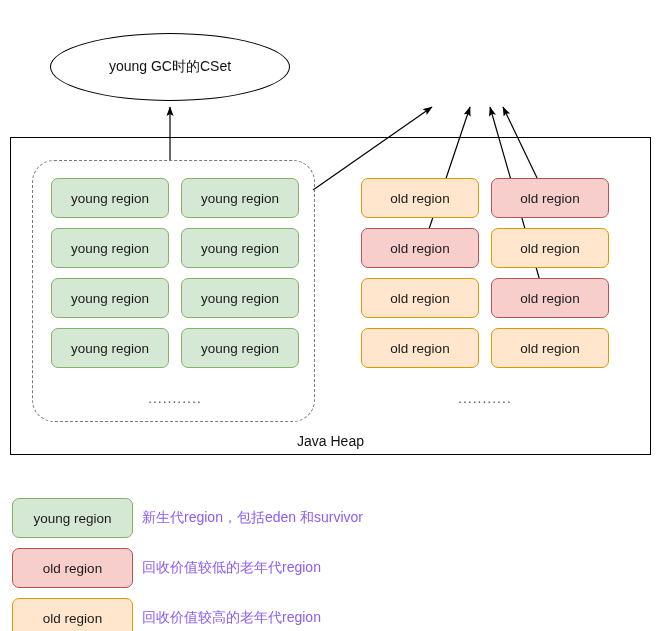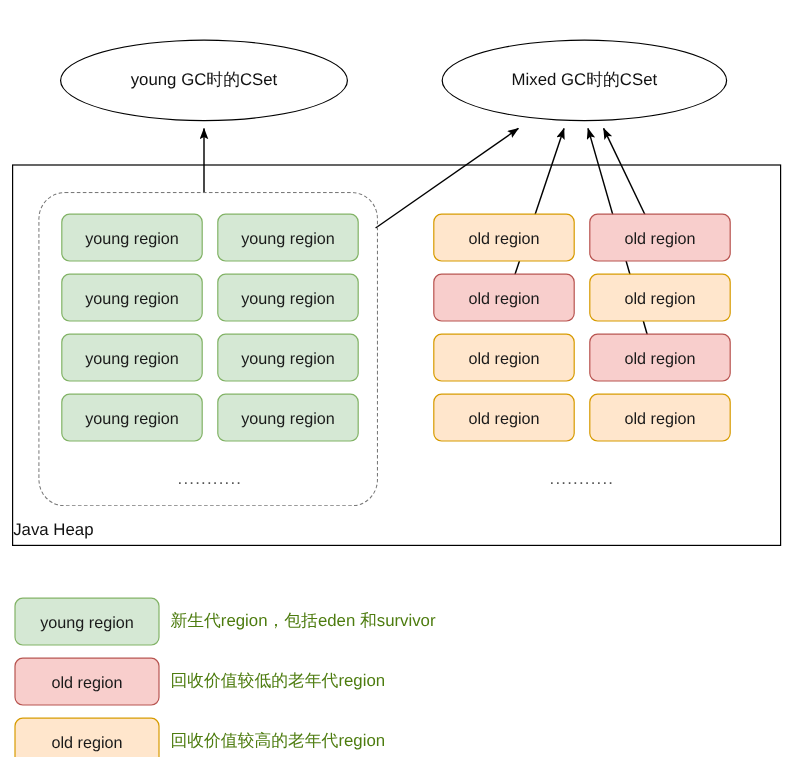--- a/index.html
+++ b/index.html
@@ -51,20 +51,21 @@
     left: 10px; top: 120px;
     width: 641px; height: 318px;
     border: 1.4px solid #000000;
     background: transparent;
     box-sizing: border-box;
   }
   #heap-label {
     position: absolute;
     left: 0; right: 0;
     bottom: 5px;
+    text-align: center;
     font-size: 14px;
     color: #111111;
   }
   #young-group {
     position: absolute;
     left: 32px; top: 143px;
     width: 283px; height: 262px;
     border: 1.6px dashed #7a7a7a;
     border-radius: 22px;
     box-sizing: border-box;
@@ -141,21 +142,21 @@
     border: 1.3px solid #b85450;
   }
   .legend-desc {
     position: absolute;
     left: 130px;
     top: 0;
     height: 40px;
     display: flex;
     align-items: center;
     font-size: 14px;
-    color: #4d7c0f;
+    color: #8b5cf6;
     white-space: nowrap;
   }
 </style>
 </head>
 <body>
 
 <div id="stage">
 
   <svg id="edges" viewBox="0 0 661 631" xmlns="http://www.w3.org/2000/svg">
     <defs>
@@ -171,23 +172,20 @@
     <path d="M428,215 L470,90" stroke="#000000" stroke-width="1.2" fill="none" marker-end="url(#arrowhead)"></path>
 
     <path d="M540,264 L490,90" stroke="#000000" stroke-width="1.2" fill="none" marker-end="url(#arrowhead)"></path>
 
     <path d="M538,163 L503,90" stroke="#000000" stroke-width="1.2" fill="none" marker-end="url(#arrowhead)"></path>
   </svg>
 
   <div class="ellipse" id="ellipse-young">
     <span>young GC时的CSet</span>
   </div>
-  <div class="ellipse" id="ellipse-mixed">
-    <span>Mixed GC时的CSet</span>
-  </div>
 
   <div id="heap-box">
     <div id="heap-label">Java Heap</div>
   </div>
 
   <div id="young-group"></div>
 
   <div class="region young" style="left:51px; top:161px;">
     <span>young region</span>
   </div>

